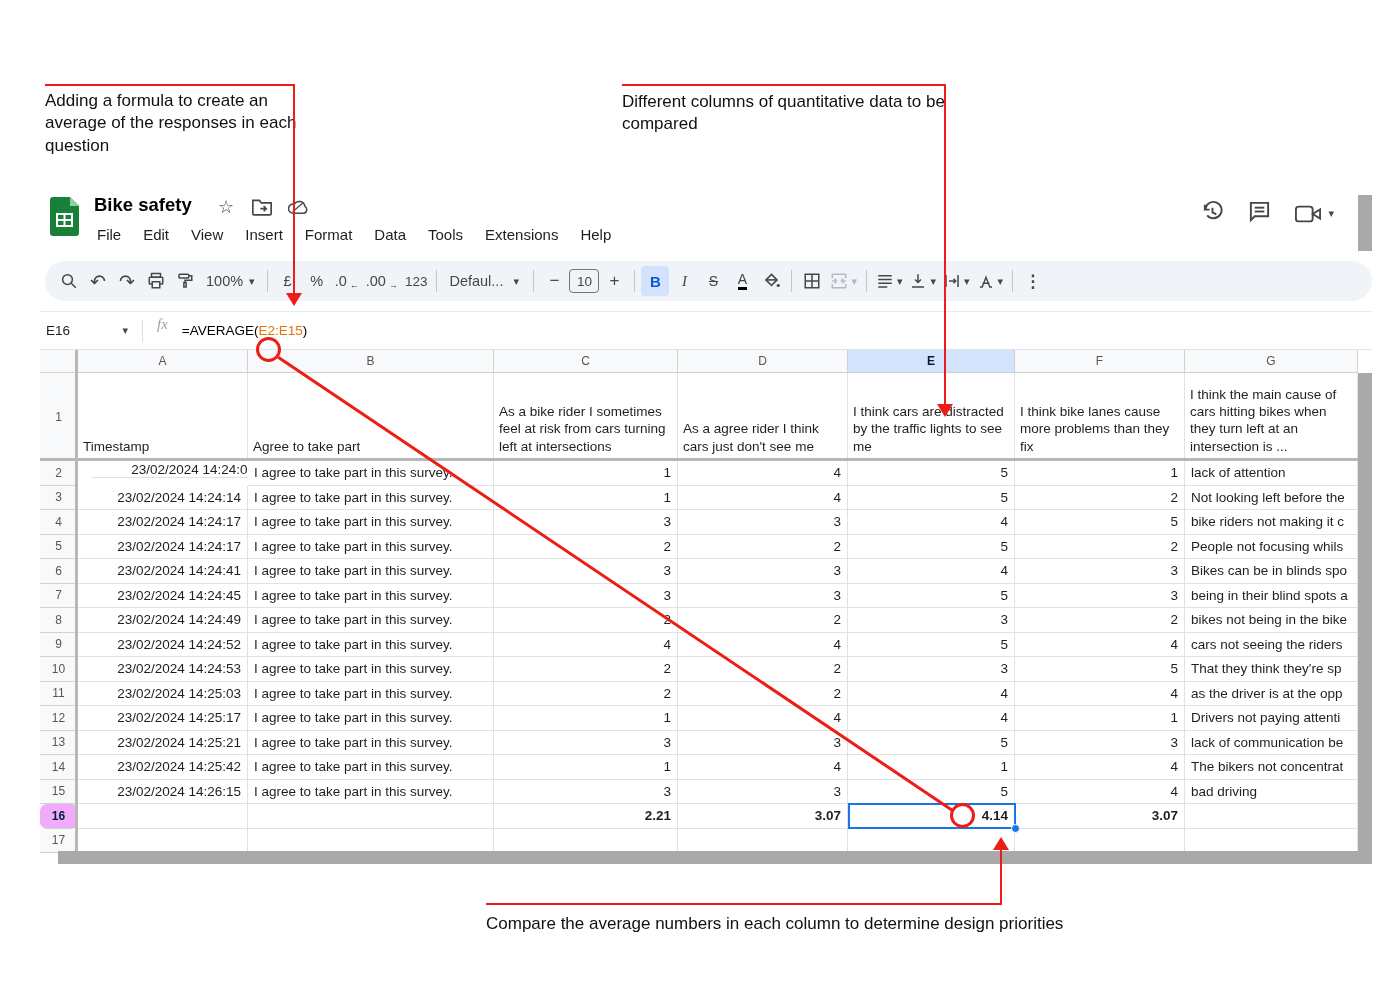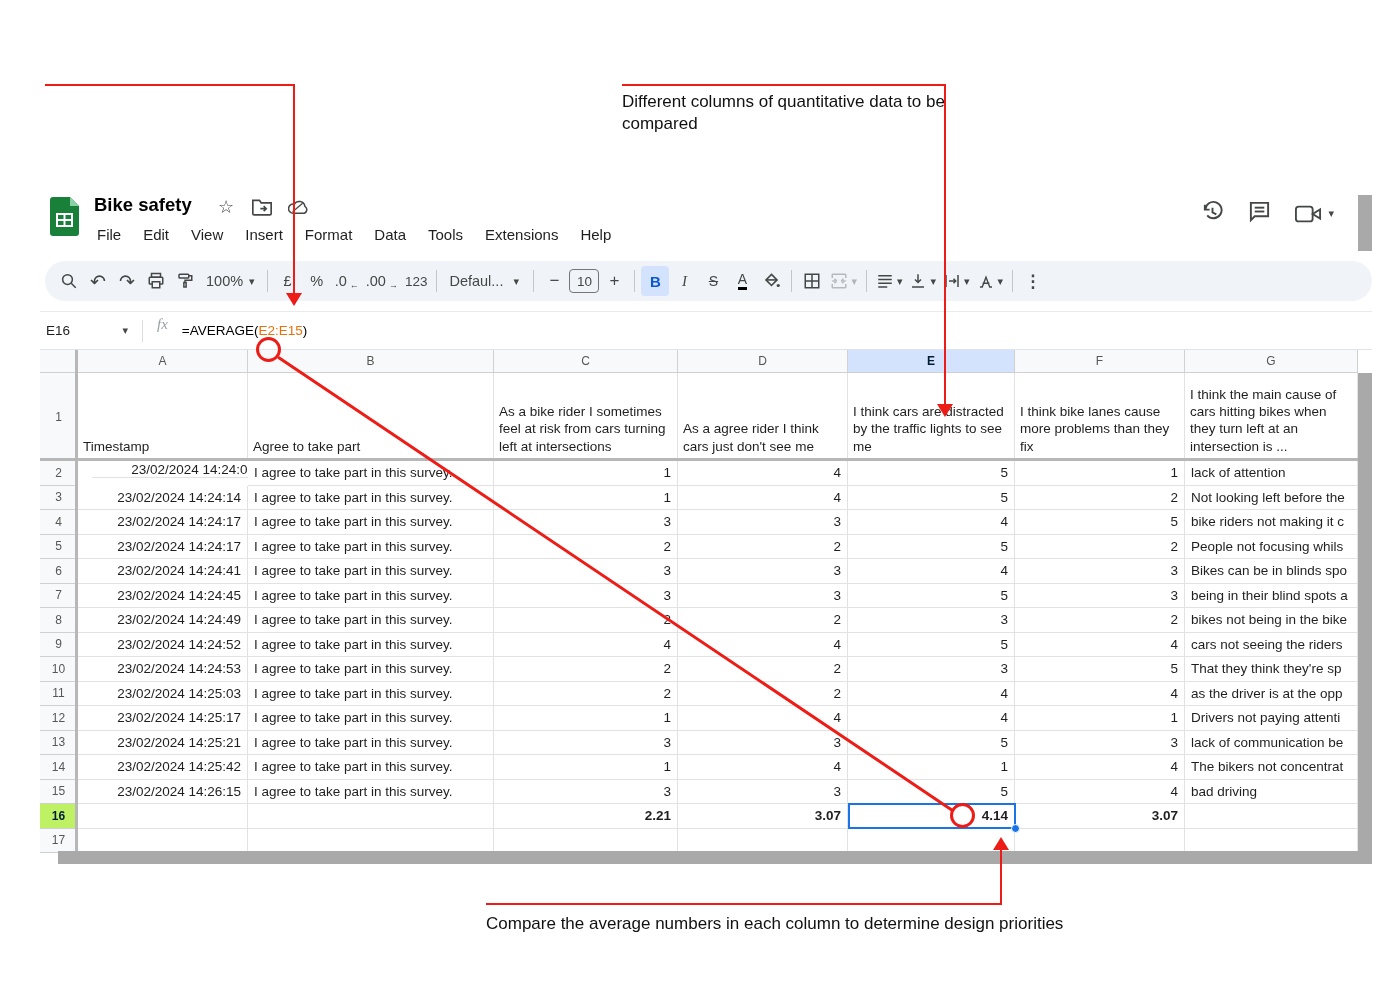--- a/index.html
+++ b/index.html
@@ -46,36 +46,37 @@
   .fdiv{width:1px;height:22px;background:#dadce0;margin:0 6px;}
   .fx{font-style:italic;font-family:"Liberation Serif",serif;color:#9aa0a6;font-size:15px;margin:0 14px 13px 8px;}
   .formula{font-size:13.5px;color:#000;}
   .frange{color:#e8710a;}
 
   
   #grid{position:absolute;left:0;top:0;z-index:1;}
   .gcell{position:absolute;border-right:1px solid var(--grid-line);border-bottom:1px solid var(--grid-line);background:#fff;font-size:13.5px;color:#1f1f1f;overflow:hidden;display:flex;align-items:center;}
   .gc-hdr{background:#f8f9fa;border-right:1px solid var(--hdr-line);border-bottom:1px solid var(--hdr-line);justify-content:center;font-size:12px;color:#575757;}
   .gc-colsel{background:#d3e3fd;color:#001d35;font-weight:700;}
-  .gc-rowsel{background:#bef264;color:#001d35;font-weight:700;}
+  .gc-rowsel{background:#f0abfc;color:#001d35;font-weight:700;border-radius:7px;}
   .al-r{justify-content:flex-end;padding-right:6px;white-space:nowrap;}
   .al-l{justify-content:flex-start;padding-left:6px;white-space:nowrap;}
   .q-hdr{align-items:flex-end;padding:2px 4px 5px 5px;line-height:1.28;white-space:normal;font-size:13.5px;}
   .bold{font-weight:700;}
   .freeze-h{position:absolute;background:#b7b7b7;z-index:3;}
   .freeze-v{position:absolute;background:#b7b7b7;z-index:3;}
   .sel-box{position:absolute;border:2px solid #1a73e8;z-index:6;background:transparent;}
   .fill-handle{position:absolute;width:9px;height:9px;border-radius:50%;background:#1a73e8;border:1px solid #fff;z-index:7;}
   .scrollbar{position:absolute;background:#a9a9a9;z-index:8;}
 </style>
 </head>
 <body>
 
 <div class="canvas">
 
+  <div class="ann-text" style="left:45px;top:90px;width:262px;">Adding a formula to create an average of the responses in each question</div>
   <div class="ann-text" style="left:486px;top:913px;width:640px;">Compare the average numbers in each column to determine design priorities</div>
   <div class="ann-text" style="left:622px;top:91px;width:330px;">Different columns of quantitative data to be compared</div>
 
   <div class="sheets-icon">
     <svg width="29" height="39" viewBox="0 0 29 39">
       <path d="M3 0 h17 l9 9 v27 a3 3 0 0 1 -3 3 H3 a3 3 0 0 1 -3 -3 V3 a3 3 0 0 1 3-3 z" fill="#188038"></path>
       <path d="M20 0 l9 9 h-9 z" fill="#8ad1a5"></path>
       <rect x="7" y="17" width="15" height="12" fill="none" stroke="#fff" stroke-width="2"></rect>
       <line x1="7" y1="23" x2="22" y2="23" stroke="#fff" stroke-width="2"></line>
       <line x1="14.5" y1="17" x2="14.5" y2="29" stroke="#fff" stroke-width="2"></line>

